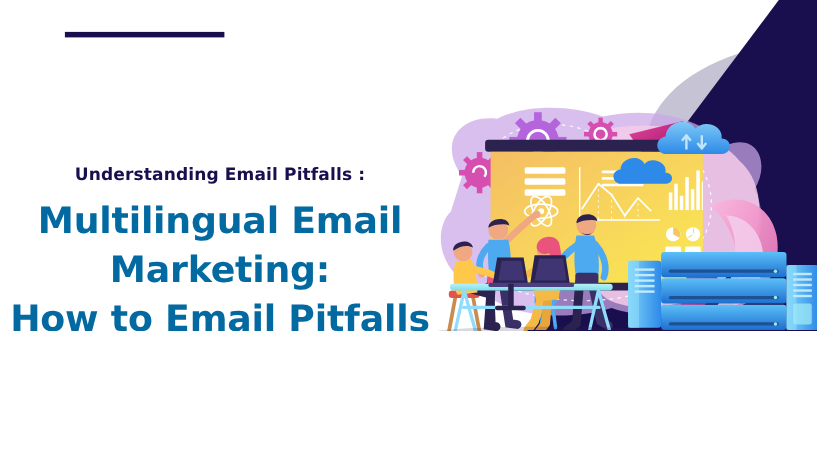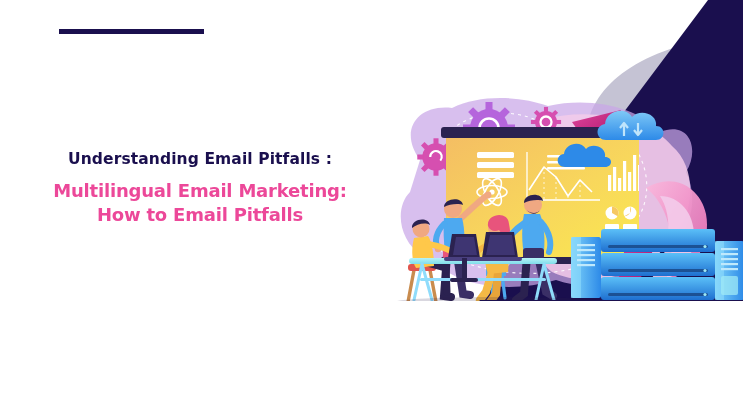--- a/index.html
+++ b/index.html
@@ -37,22 +37,22 @@
     font-weight: bold;
     font-size: 15.5px;
     letter-spacing: 0.1px;
     color: #1A0F4E;
     margin: 0 0 10px 0;
     line-height: 1.2;
   }
   #headline {
     font-family: "DejaVu Sans", sans-serif;
     font-weight: bold;
-    font-size: 18px;
-    color: #ec4899;
+    font-size: 33px;
+    color: #0369a1;
     margin: 0;
     line-height: 1.35;
     letter-spacing: -0.2px;
   }
   #headline .ln { display: block; }
 </style>
 </head>
 <body>
 
 <div id="banner">

